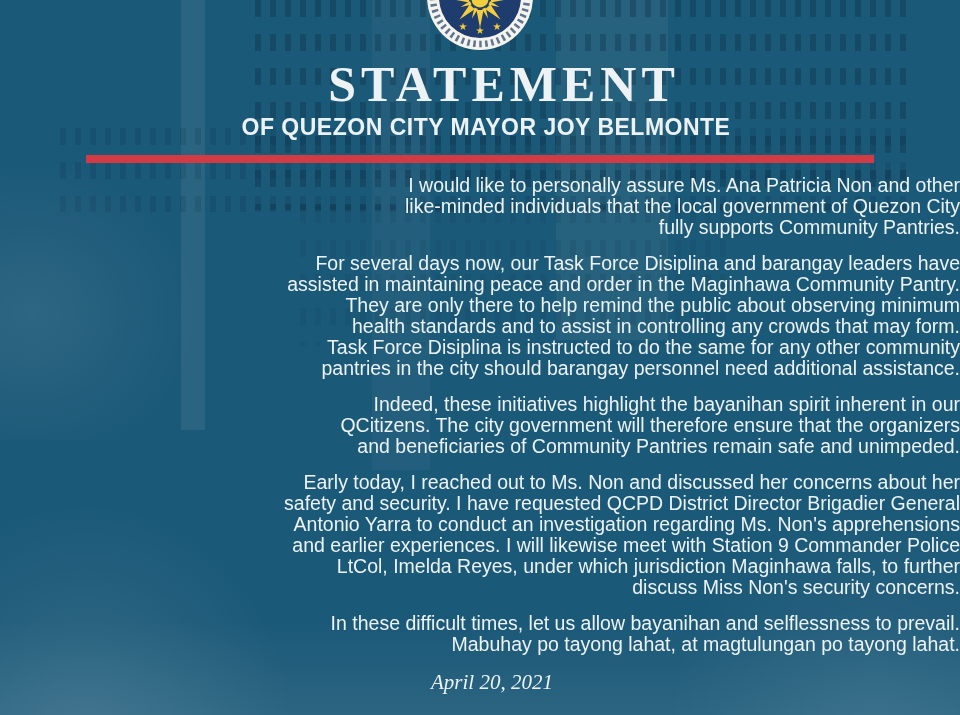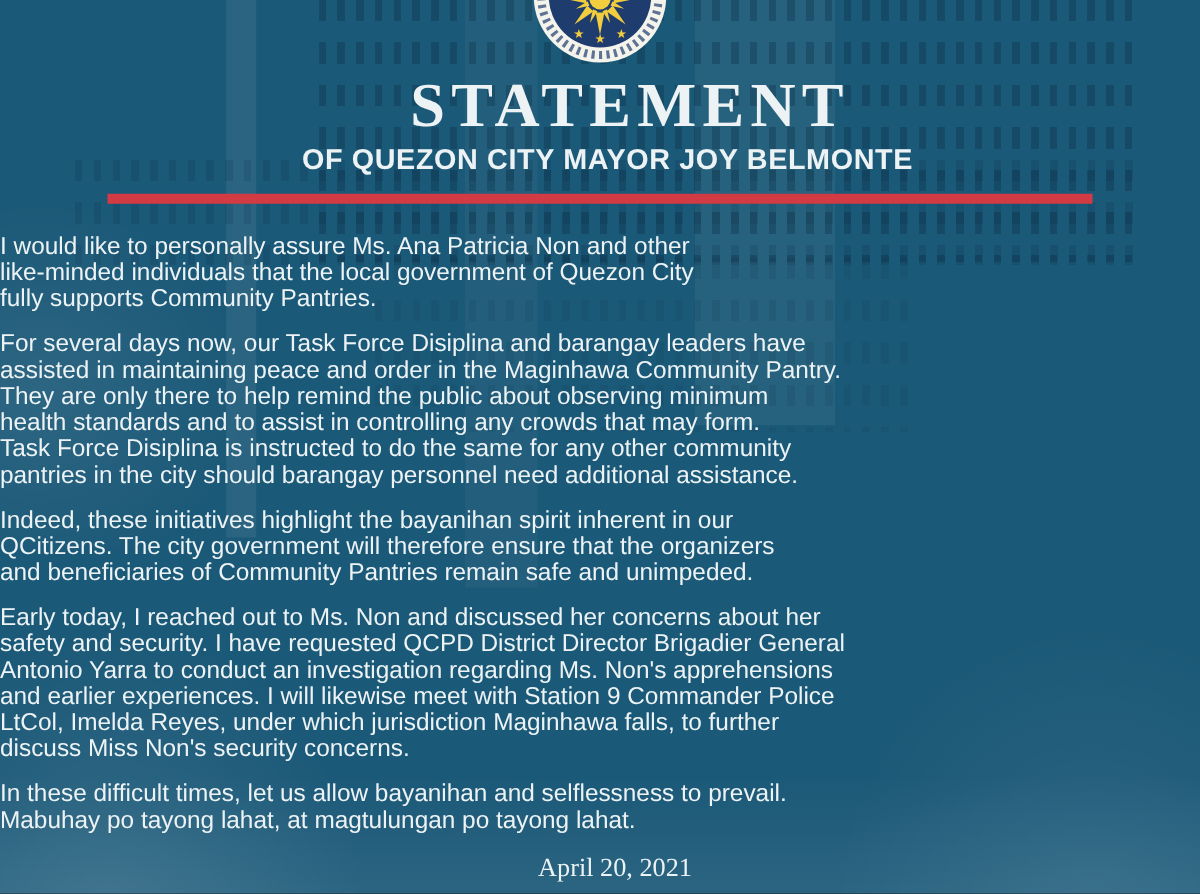--- a/index.html
+++ b/index.html
@@ -70,33 +70,34 @@
   .rule {
     width: 788px;
     height: 8px;
     margin: 15px auto 0 auto;
     background: var(--color-accent, #d23b44);
   }
 
   
   main {
     position: relative;
-    margin-top: 24px;
-    text-align: left;
+    margin-top: 12px;
+    text-align: right;
     color: var(--color-text, #eaf2f5);
     font-size: 19.5px;
     line-height: 21px;
   }
   main p { margin: 0 0 15px 0; white-space: pre-line; }
 
   .date {
     position: relative;
     margin-top: 13px;
     text-align: center;
     font-family: "Liberation Serif", serif;
+    font-style: italic;
     font-size: 21px;
     color: var(--color-text, #eaf2f5);
     margin-left: 24px;
   }
 </style>
 </head>
 <body>
 
 <div class="poster">
 

